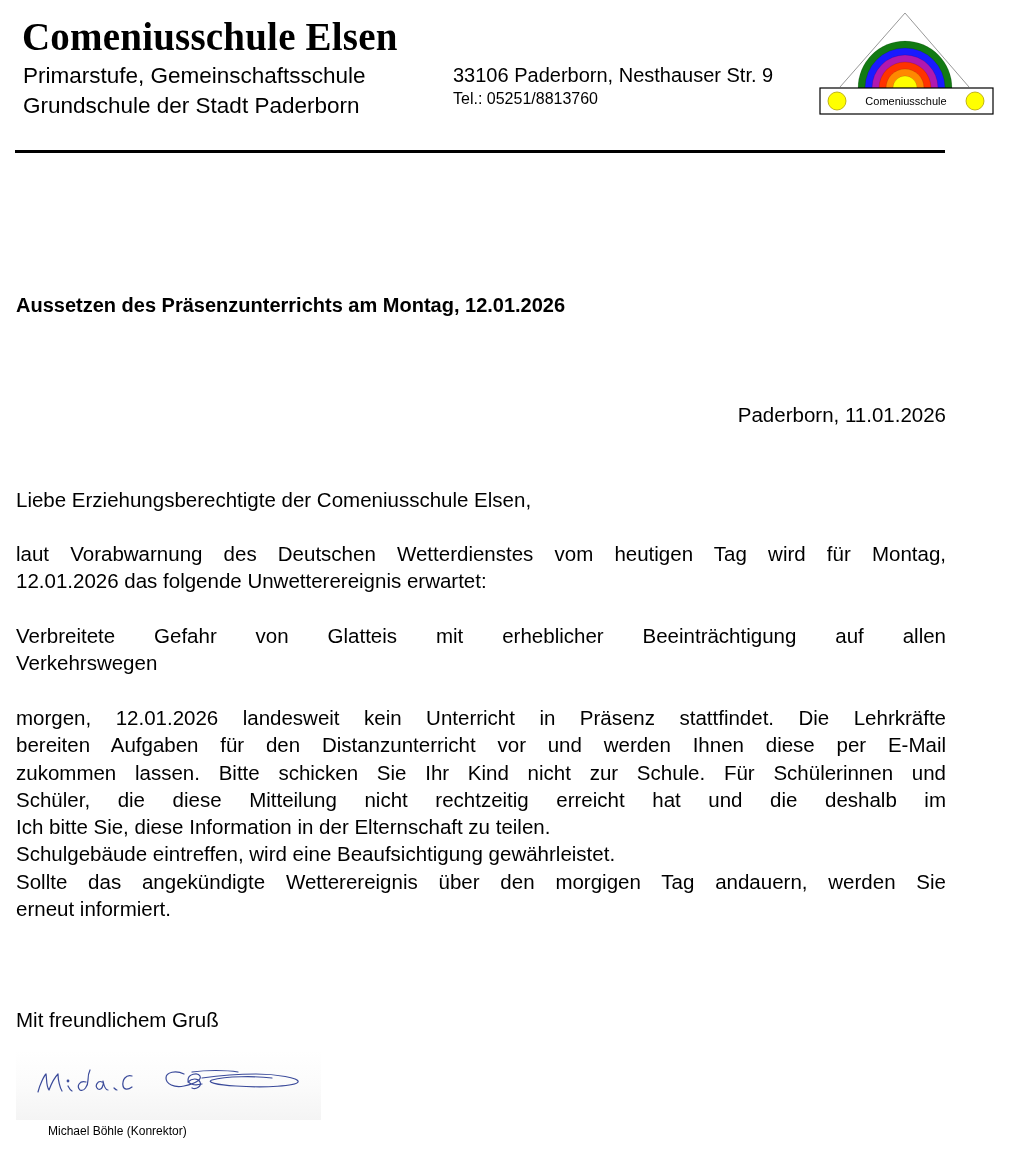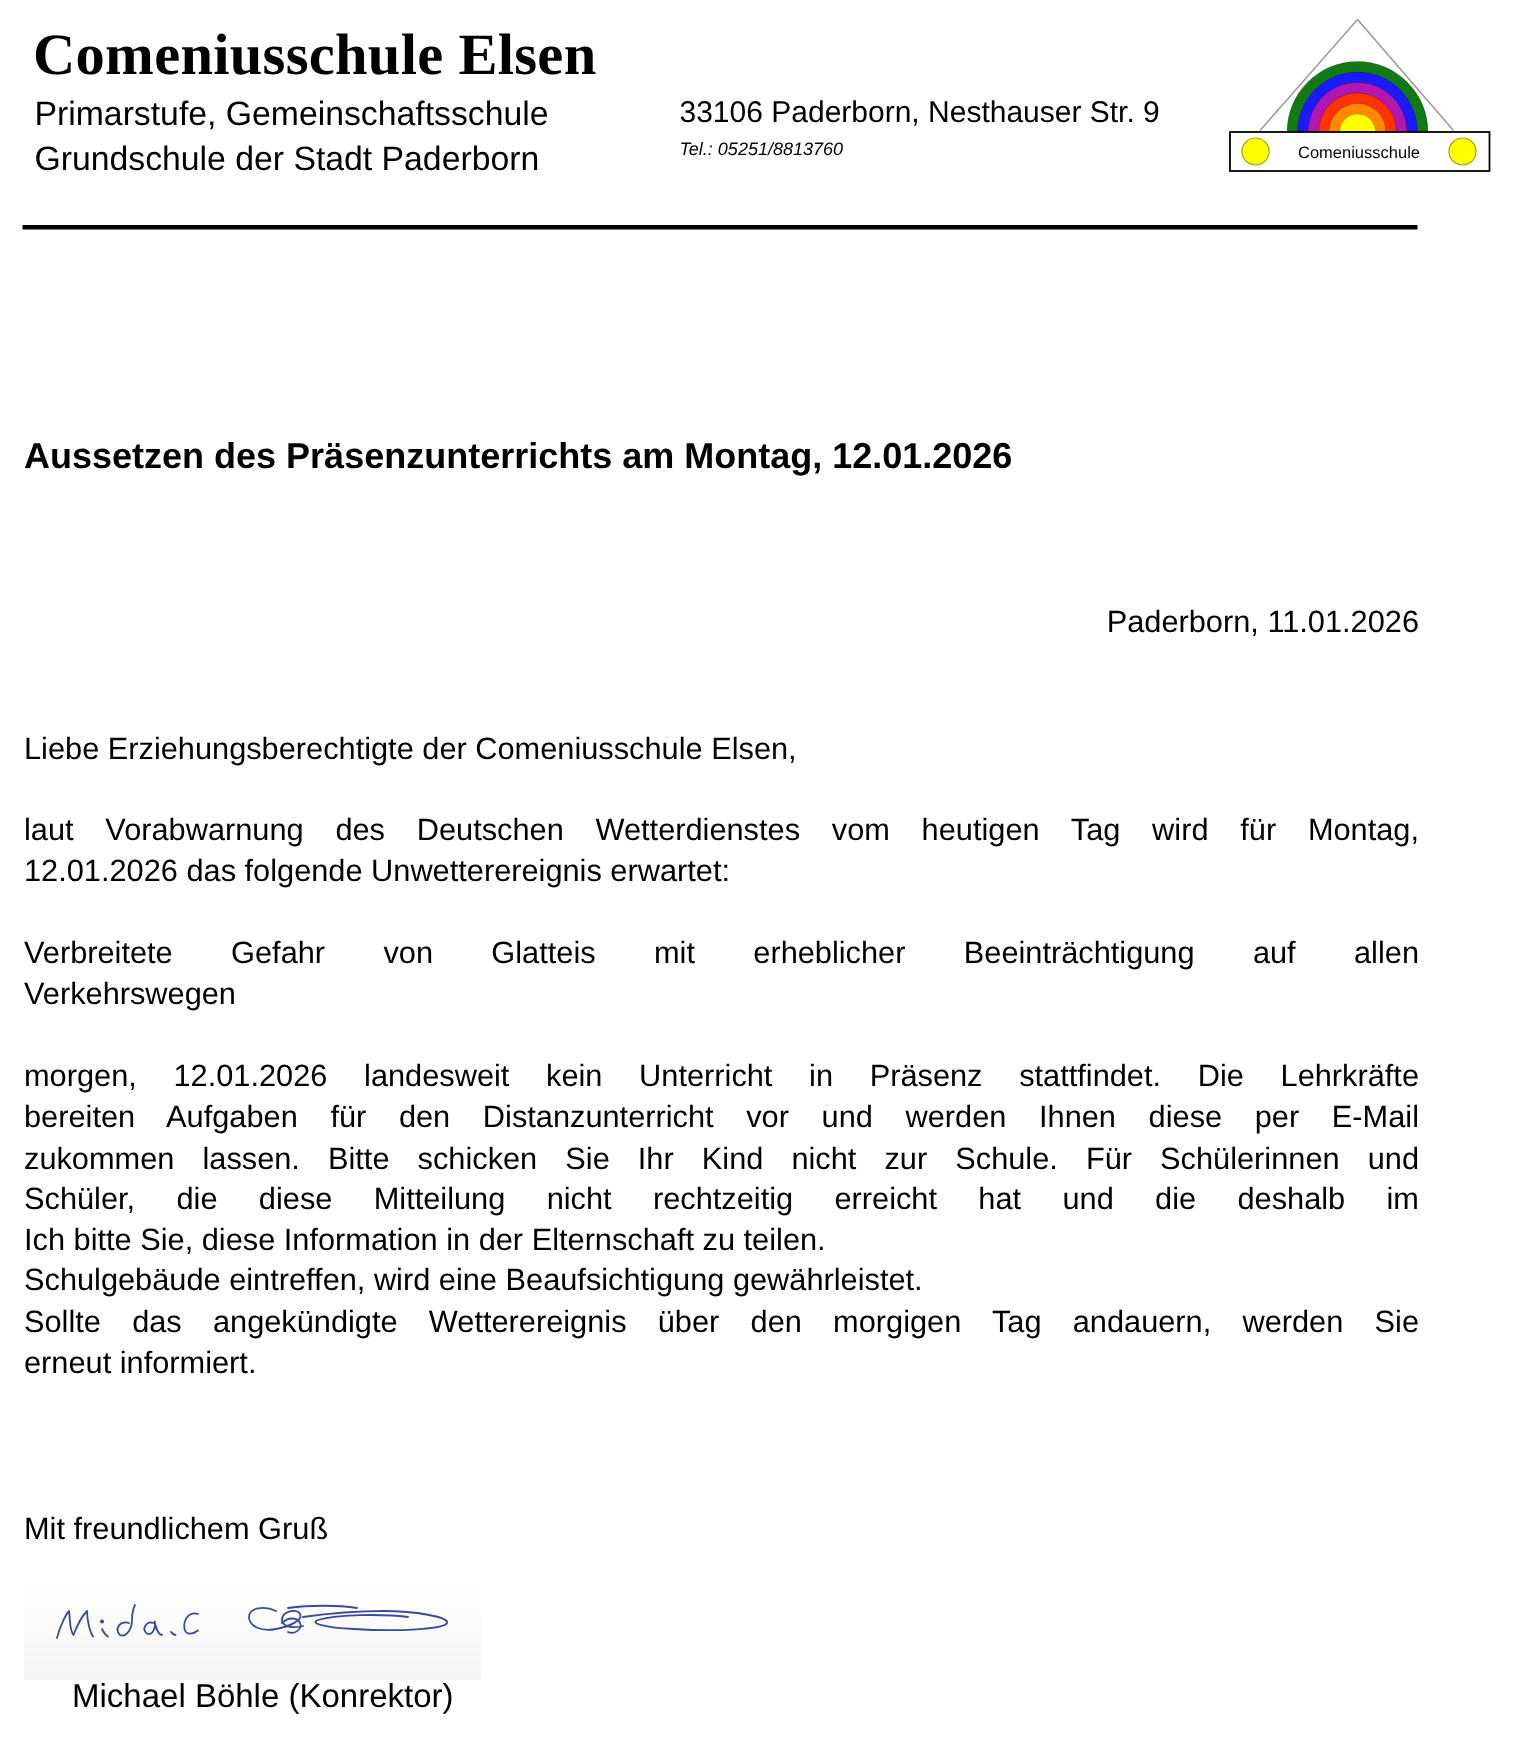--- a/index.html
+++ b/index.html
@@ -3,36 +3,36 @@
 <meta charset="utf-8">
 <style>
   html, body { margin: 0; padding: 0; background: #ffffff; }
   body { width: 1018px; height: 1166px; position: relative; overflow: hidden; color: #000; font-family: "Liberation Sans", sans-serif; }
   .abs { position: absolute; white-space: nowrap; }
   .school-name { left: 22px; top: 14px; font-family: "Liberation Serif", serif; font-weight: bold; font-size: 39px; line-height: 46px; letter-spacing: 0.2px; }
   .subtitle { left: 23px; font-size: 22.5px; line-height: 28px; }
   .sub1 { top: 62px; }
   .sub2 { top: 92px; text-align: right; }
   .address { left: 453px; top: 63px; font-size: 20px; line-height: 24px; }
-  .phone { left: 453px; top: 89px; font-size: 12px; line-height: 20px; font-style: italic; }
+  .phone { left: 453px; top: 89px; font-size: 16px; line-height: 20px; }
   .logo { left: 817px; top: 8px; width: 180px; height: 112px; }
   .rule { left: 15px; top: 150px; width: 930px; height: 3px; background: #000; }
-  .subject { left: 16px; top: 292px; font-weight: bold; font-size: 24px; line-height: 26px; }
+  .subject { left: 16px; top: 292px; font-weight: bold; font-size: 20px; line-height: 26px; }
   .date-line { right: 72px; top: 402px; font-size: 20.5px; line-height: 26px; text-align: center; }
   .para { position: absolute; left: 16px; width: 930px; font-size: 20.5px; line-height: 27.3px; text-align: justify; }
   .para .ln { display: block; text-align: justify; text-align-last: justify; white-space: nowrap; }
   .para .ln.last { text-align-last: left; }
   .greeting { top: 486px; }
   .p1 { top: 540px; }
   .p2 { top: 622px; }
   .p3 { top: 704px; }
   .closing { left: 16px; top: 1007px; font-size: 20.5px; line-height: 26px; text-align: right; }
   .sig-box { left: 16px; top: 1050px; width: 305px; height: 70px; background: linear-gradient(180deg, #ffffff 0%, #fbfbfb 50%, #f4f4f4 100%); }
   .sig-box svg { width: 100%; height: 100%; }
-  .signer { left: 48px; top: 1120px; font-size: 22px; line-height: 22px; }
+  .signer { left: 48px; top: 1120px; font-size: 12px; line-height: 22px; }
 </style>
 </head>
 <body>
 
 <div class="abs school-name">Comeniusschule Elsen</div>
 <div class="abs subtitle sub1">Primarstufe, Gemeinschaftsschule</div>
 <div class="abs subtitle sub2">Grundschule der Stadt Paderborn</div>
 <div class="abs address">33106 Paderborn, Nesthauser Str. 9</div>
 <div class="abs phone">Tel.: 05251/8813760</div>
 

